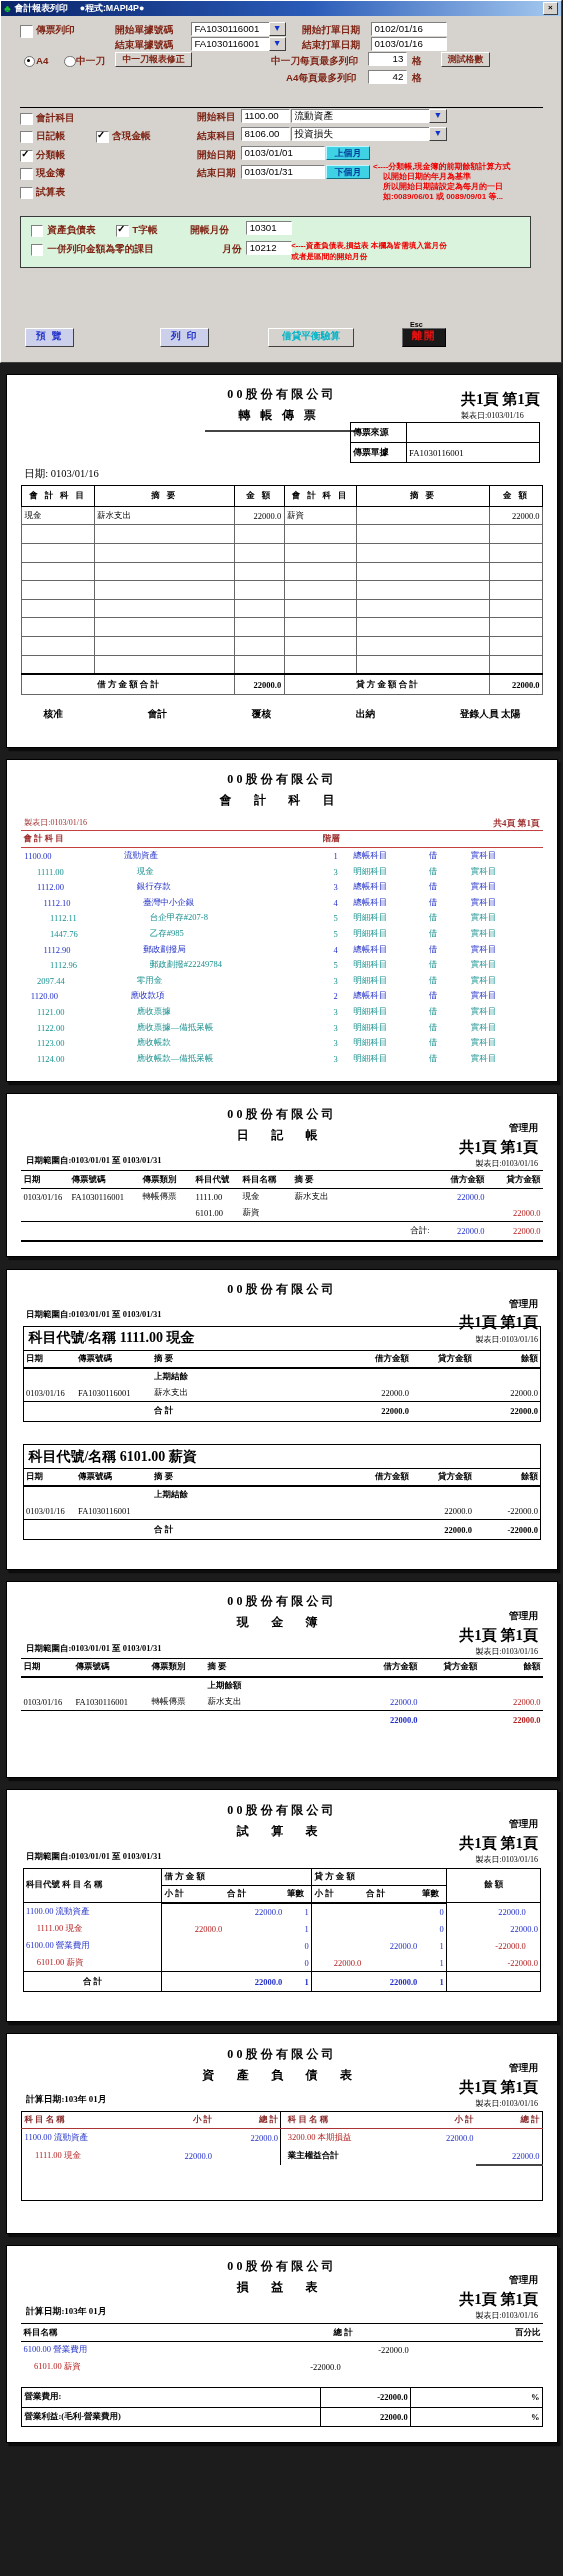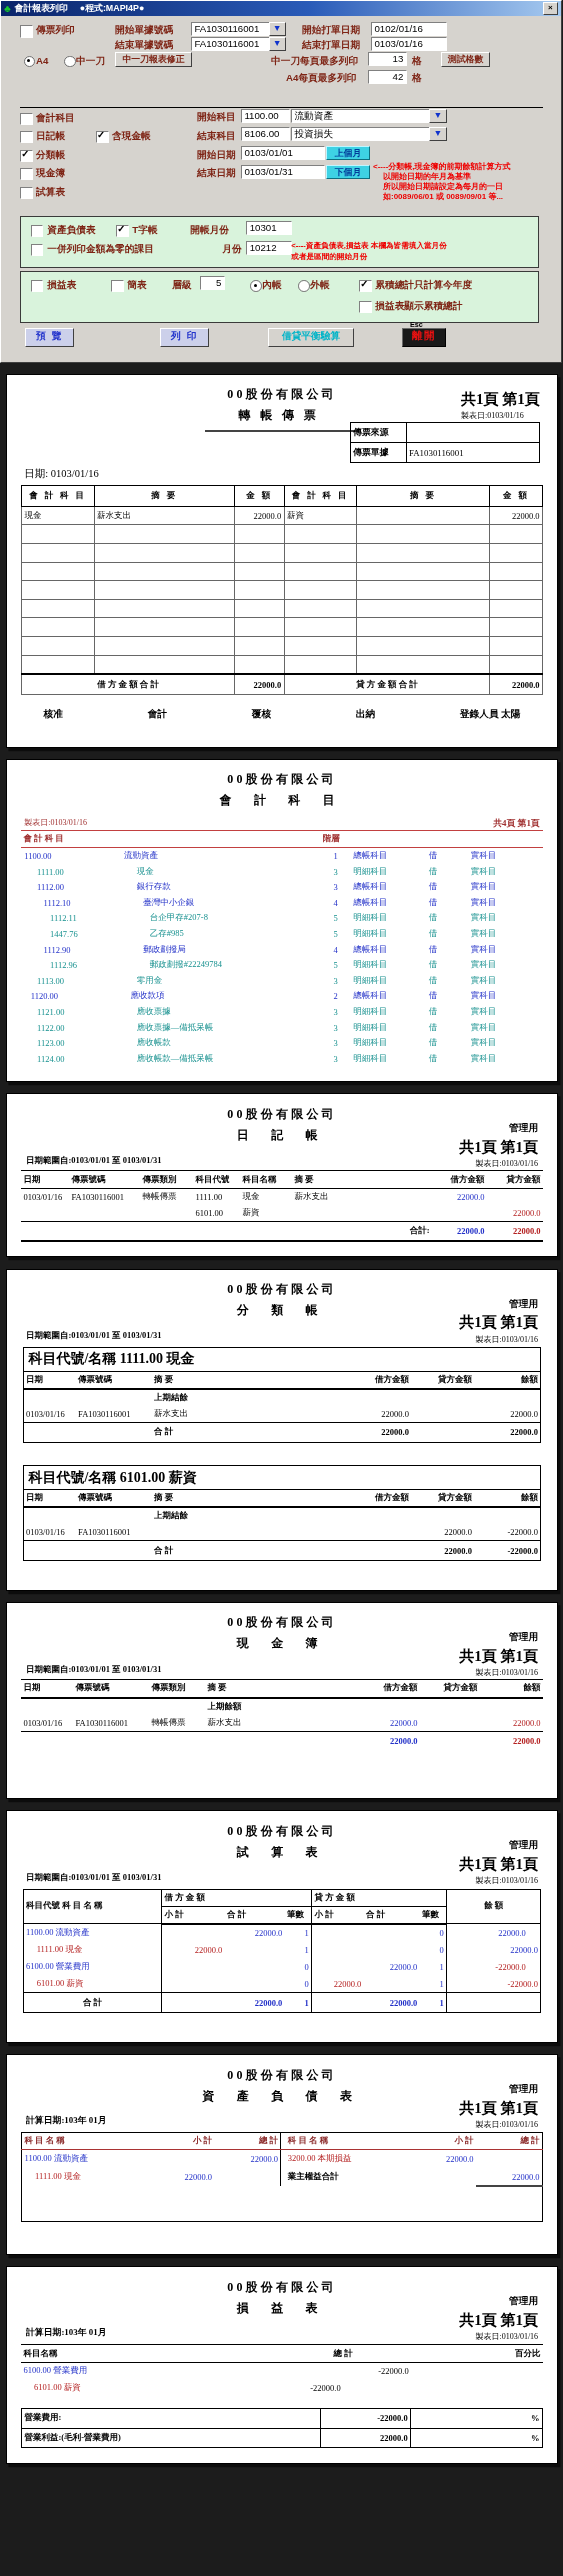--- a/index.html
+++ b/index.html
@@ -16,21 +16,21 @@
   .num{text-align:right;}
   .cb{width:10.5px;height:10.5px;background:#fff;border:1.6px solid;border-color:#808080 #fff #fff #808080;display:inline-block;position:relative;}
   .cb.on::after{content:"✓";position:absolute;top:-2.4px;left:0px;font-size:9.7px;font-weight:bold;color:#000;}
   .rd{width:9.7px;height:9.7px;border-radius:50%;background:#fff;border:0.8px solid #707070;display:inline-block;position:relative;}
   .rd.on::after{content:"";position:absolute;top:2.4px;left:2.4px;width:3.2px;height:3.2px;border-radius:50%;background:#000;}
   .gbtn{background:#d6d3ce;border:1.6px solid;border-color:#fff #404040 #404040 #fff;color:#7e2415;font-weight:bold;font-size:8.9px;text-align:center;cursor:default;}
   .abtn{background:#d6d3ce;border:1.6px solid;border-color:#fff #404040 #404040 #fff;color:#1133cc;font-size:8.9px;text-align:center;line-height:10.5px;cursor:default;}
   .mbtn{background:#3ed2e4;border:1.6px solid;border-color:#bff6ff #0e6f80 #0e6f80 #bff6ff;color:#003a99;font-weight:bold;font-size:8.9px;text-align:center;line-height:12px;cursor:default;}
   .rn{color:#ee0000;font-weight:bold;font-size:8px;white-space:nowrap;}
   .sep{border-top:0.8px solid #000;height:0;}
-  .panel{position:absolute;background:#d9f3dc;border:0.8px solid #3a3a3a;padding-left:8px;}
+  .panel{position:absolute;background:#d9f3dc;border:0.8px solid #3a3a3a;}
   .pbtn{position:absolute;height:17px;background:#ccd0ea;border:1.6px solid;border-color:#fff #404040 #404040 #fff;color:#2233cc;font-weight:bold;font-size:9.7px;text-align:center;line-height:13.7px;letter-spacing:1.6px;cursor:default;}
   .vbtn{position:absolute;height:17px;background:#d6d3ce;border:1.6px solid;border-color:#fff #404040 #404040 #fff;color:#00b4c8;font-weight:bold;font-size:9.7px;text-align:center;line-height:13.7px;cursor:default;}
   .ebtn{position:absolute;height:17px;background:#191919;border:1.6px solid;border-color:#6a6a6a #000 #000 #6a6a6a;color:#ee1111;font-weight:bold;font-size:10.5px;text-align:center;line-height:13.7px;letter-spacing:1.6px;cursor:default;}
   .esc{position:absolute;color:#000;font-size:7.2px;font-weight:bold;}
   
   .page{background:#fff;border:1.6px solid #000;margin:11.3px 5.6px;box-shadow:2.4px 3.2px 0 rgba(0,0,0,.55);position:relative;color:#000;font-family:"Liberation Serif",serif;padding:11.3px 14.5px 14.5px;}
   .r-company{text-align:center;font-weight:bold;font-size:12px;letter-spacing:3.2px;}
   .r-title{text-align:center;font-weight:bold;font-size:12px;letter-spacing:9.7px;margin-top:4px;}
   .r-title.ul span{display:inline-block;border-bottom:2.4px double #444;padding:0 34px 5.6px;}
   .meta{position:absolute;right:19.3px;top:27px;text-align:right;line-height:1.5;}
@@ -64,21 +64,21 @@
   
   .acc-meta{display:flex;justify-content:space-between;margin:8px 3.2px 0;color:#a03030;}
   .acc-meta .l{font-size:8px;}
   .acc-meta .r{font-weight:bold;font-size:8.9px;text-align:center;}
   .at thead th{color:#a03030;border-top:1.6px solid #c24040;border-bottom:1.6px solid #c24040;font-weight:bold;height:14.5px;}
   .at td{height:14px;}
   
   .jt th{font-weight:bold;border-top:1.6px solid #000;border-bottom:1.6px solid #000;height:15.3px;text-align:left;}
   .jt th.tr2{text-align:right;}
   .jt td{height:14.5px;}
-  .jt tfoot td{border-top:1.6px solid #000;border-bottom:2.4px double #000;height:16px;font-weight:bold;}
+  .jt tfoot td{border-top:1.6px solid #000;border-bottom:2.4px double #000;height:16px;font-weight:normal;}
   .cbt th{font-weight:bold;border-top:1.6px solid #000;border-bottom:2.4px double #000;height:15.3px;text-align:left;}
   .cbt th.tr2{text-align:right;}
   .cbt td{height:14.5px;}
   
   .box{border:1.6px solid #000;margin:4.8px 1.6px 14.5px;}
   .box .acctline{font-weight:bold;font-size:14px;padding:2.4px 4.8px;border-bottom:0.8px solid #000;}
   .lt th{font-weight:bold;border-bottom:2.4px double #000;height:14.5px;text-align:left;}
   .lt th.tr2{text-align:right;}
   .lt td{height:14.5px;}
   
@@ -182,36 +182,20 @@
       <span class="ab ml" style="left:169px;top:7.2px">開帳月份</span>
       <span class="ab tbx" style="left:225px;top:4.8px;width:39px">10301</span>
       <span class="ab cb" style="left:9.7px;top:27px"></span>
       <span class="ab ml" style="left:26px;top:26.6px">一併列印金額為零的課目</span>
       <span class="ab ml" style="left:201px;top:26.6px">月份</span>
       <span class="ab tbx" style="left:225px;top:24px;width:39px">10212</span>
       <span class="ab rn" style="left:270px;top:24px;font-size:7.6px">&lt;----資產負債表,損益表 本欄為皆需填入當月份</span>
       <span class="ab rn" style="left:270px;top:35px;font-size:7.6px">或者是區間的開始月份</span>
     </div>
 
-    <div class="panel" style="left:19.3px;top:255px;width:509px;height:50px">
-      <span class="ab cb" style="left:9.7px;top:8px"></span>
-      <span class="ab ml" style="left:26px;top:7.2px">損益表</span>
-      <span class="ab cb" style="left:90px;top:8px"></span>
-      <span class="ab ml" style="left:106px;top:7.2px">簡表</span>
-      <span class="ab ml" style="left:151px;top:7.2px">層級</span>
-      <span class="ab tbx num" style="left:179px;top:4.8px;width:17.7px">5</span>
-      <span class="ab rd on" style="left:229px;top:8.9px"></span>
-      <span class="ab ml" style="left:241px;top:7.2px">內帳</span>
-      <span class="ab rd" style="left:277px;top:8.9px"></span>
-      <span class="ab ml" style="left:289px;top:7.2px">外帳</span>
-      <span class="ab cb on" style="left:338px;top:8px"></span>
-      <span class="ab ml" style="left:354px;top:7.2px">累積總計只計算今年度</span>
-      <span class="ab cb" style="left:338px;top:29px"></span>
-      <span class="ab ml" style="left:354px;top:28px">損益表顯示累積總計</span>
-    </div>
 
     <span class="esc" style="left:409px;top:304px">Esc</span>
     <span class="pbtn" style="left:24px;top:312px;width:47px">預 覽</span>
     <span class="pbtn" style="left:159px;top:312px;width:47px">列 印</span>
     <span class="vbtn" style="left:267px;top:312px;width:84px">借貸平衡驗算</span>
     <span class="ebtn" style="left:401px;top:312px;width:42px">離開</span>
   </div>
 </div>
 
 <div>
@@ -431,21 +415,21 @@
           </tr>
           <tr class="c-teal">
             <td class="tl ind5">1112.96</td>
             <td class="tl ind5">郵政劃撥#22249784</td>
             <td class="tc">5</td>
             <td class="tl">明細科目</td>
             <td class="tl">借</td>
             <td class="tl">實科目</td>
           </tr>
           <tr class="c-teal">
-            <td class="tl ind3">1113.00</td>
+            <td class="tl ind3">2097.44</td>
             <td class="tl ind3">零用金</td>
             <td class="tc">3</td>
             <td class="tl">明細科目</td>
             <td class="tl">借</td>
             <td class="tl">實科目</td>
           </tr>
           <tr class="c-blue">
             <td class="tl ind2">1120.00</td>
             <td class="tl ind2">應收款項</td>
             <td class="tc">2</td>
@@ -548,21 +532,20 @@
         <td colspan="6" class="tr2">合計:</td>
         <td class="tr2 c-blue">22000.0</td>
         <td class="tr2 c-red">22000.0</td>
       </tr>
         </tfoot>
     </table>
   </div>
 
   <div class="page">
     <div class="r-company">00股份有限公司</div>
-    <div class="r-title">分    類    帳</div>
     <div class="meta">
       <div class="m-admin">管理用</div>
       <div class="m-pages">共1頁 第1頁</div>
       <div class="m-made">製表日:0103/01/16</div>
     </div>
     <div class="r-range">日期範圍自:0103/01/01 至 0103/01/31</div>
     <div class="box">
       <div class="acctline">科目代號/名稱 1111.00 現金</div>
       <table class="lt">
         <colgroup>

